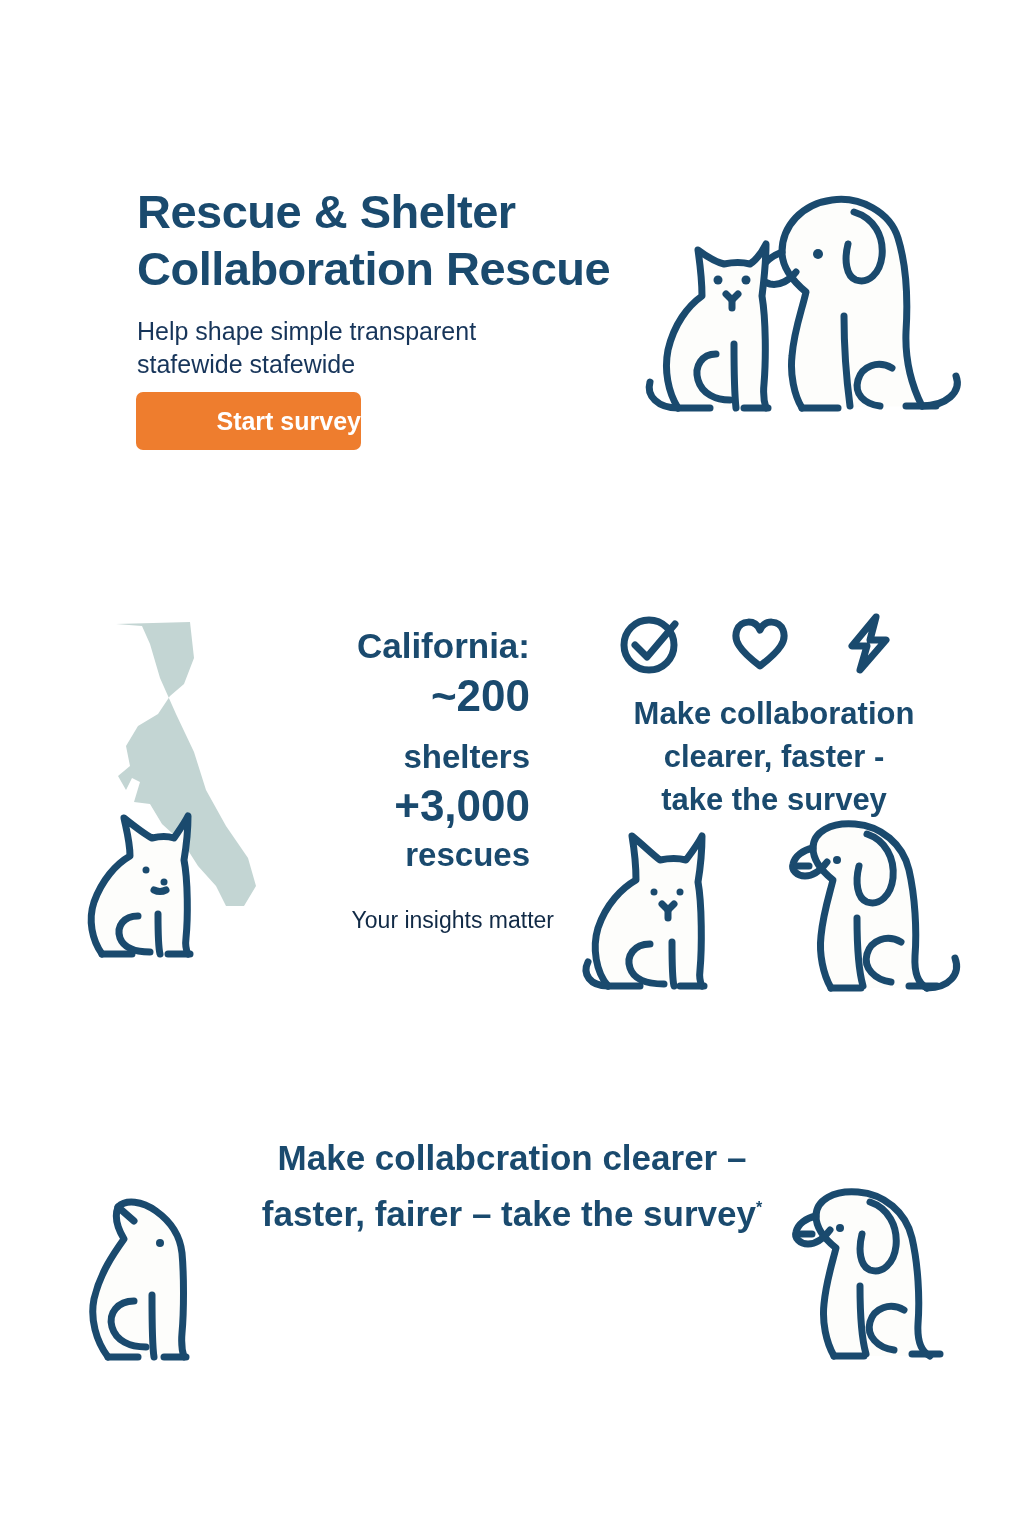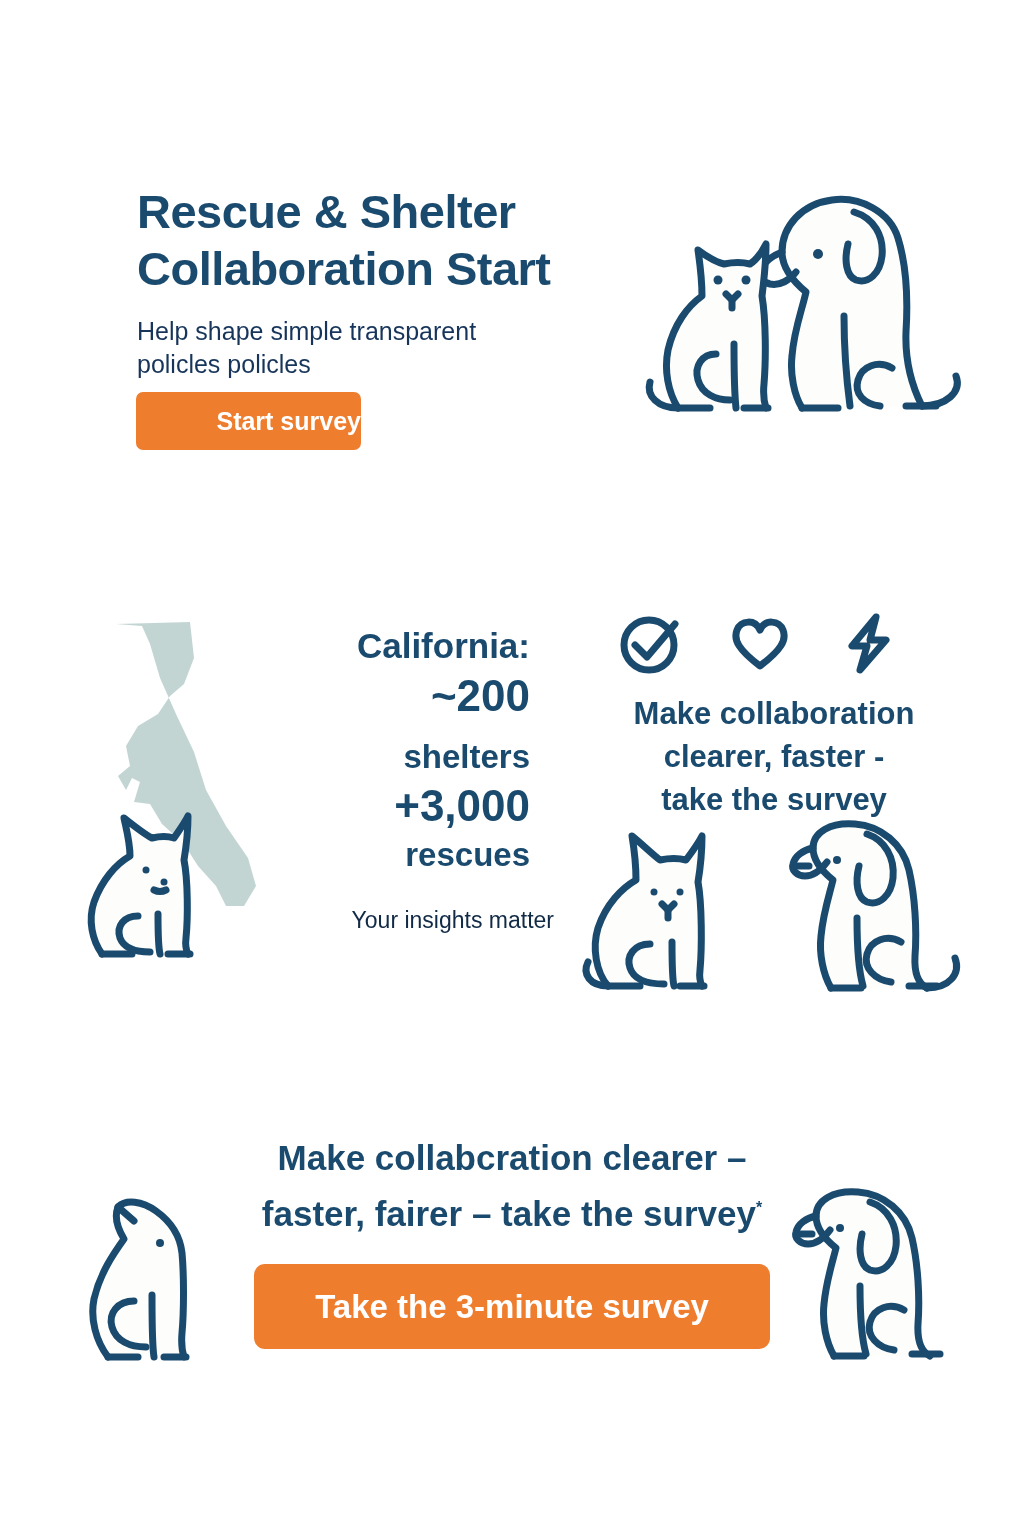--- a/index.html
+++ b/index.html
@@ -86,26 +86,26 @@
 </style>
 </head>
 <body>
 
 <div class="page">
 
   <section class="hero">
 
     <h1 class="hero-title">
       <span>Rescue &amp; Shelter</span><br>
-      <span>Collaboration Start</span>
+      <span>Collaboration Rescue</span>
     </h1>
 
     <p class="hero-sub">
       <span>Help shape simple  transparent</span><br>
-      <span>policles policles</span>
+      <span>stafewide stafewide</span>
     </p>
 
     <button class="btn-start">Start survey</button>
 
     <div class="hero-art">
       <svg viewBox="0 0 370 250" width="370" height="250">
 
         <g>
           <path class="ln" d="M196 248 C188 235 184 214 186 196
                                C188 170 196 150 200 132
@@ -295,21 +295,20 @@
     </div>
   </section>
 
   <section class="cta-block">
     <h2 class="cta-head">
       <span>Make collabcration clearer –</span><br>
       <span>faster, fairer – take the survey</span><sup>*</sup>
     </h2>
   </section>
 
-  <button class="btn-take">Take the 3-minute survey</button>
 
   <div class="cta-dog-left">
     <svg viewBox="0 0 170 165" width="170" height="165">
       <g>
         <path class="ln" d="M46 162 C34 146 28 124 32 104
                              C38 78 52 58 62 44
                              C56 34 52 22 56 12
                              C64 4 80 6 94 16
                              C108 26 118 40 120 58
                              C122 80 122 116 120 138

